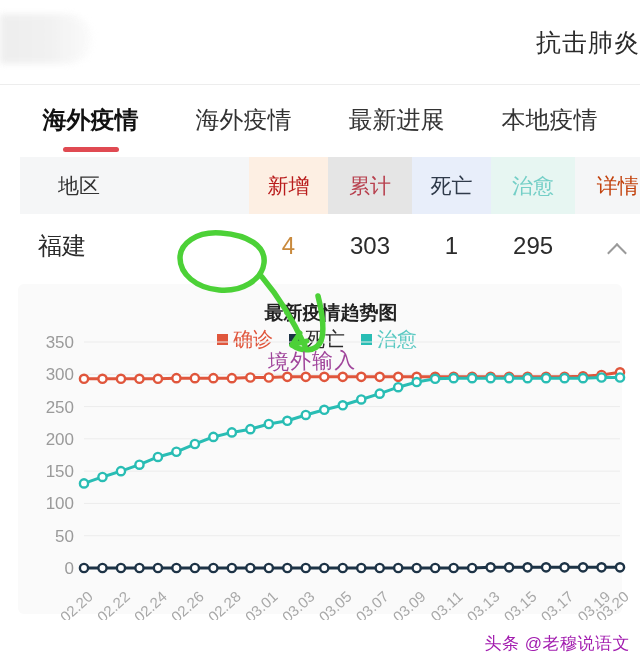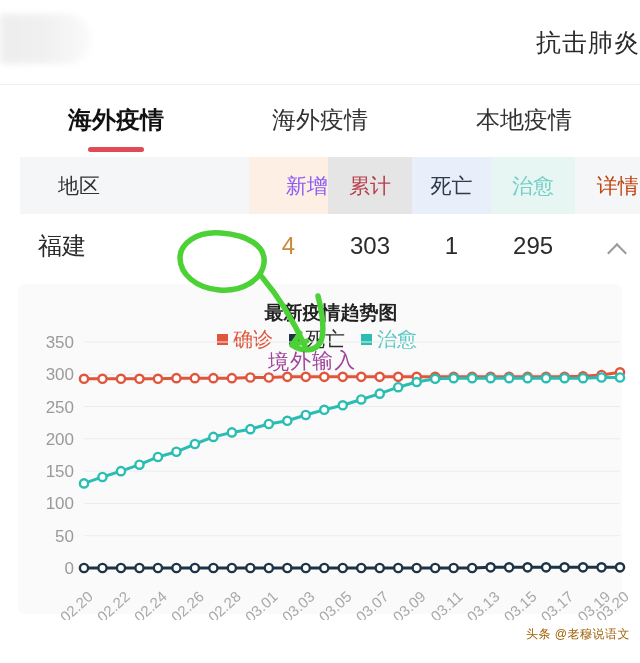--- a/index.html
+++ b/index.html
@@ -91,21 +91,21 @@
     padding: 0;
   }
   .thead-row th {
     height: 57px;
     font-size: 21px;
     background: #f5f6f7;
     color: #333;
     vertical-align: middle;
   }
   .thead-row th.col-region { text-align: left; padding-left: 38px; background:#f5f6f7;}
-  .thead-row th.col-new     { background: #fdefe3; color: #8b5cf6; text-align: right; }
+  .thead-row th.col-new     { background: #fdefe3; color: #b91c1c; }
   .thead-row th.col-total   { background: #e5e5e5; color: #b8414f; }
   .thead-row th.col-death   { background: #e8eefa; color: #2f3a4a; }
   .thead-row th.col-cured   { background: #e7f6f2; color: #74cfc7; }
   .thead-row th.col-detail  { background: #f5f6f7; color: #c2410c; }
 
   .tbody-row td {
     height: 64px;
     font-size: 24px;
     color: #2b2b2b;
     vertical-align: middle;
@@ -192,41 +192,44 @@
     color: #a0459b;
     font-family: "DejaVu Sans", sans-serif;
     letter-spacing: 1px;
     transform: rotate(-1.5deg);
   }
 
   
   .watermark {
     position: absolute;
     right: 10px;
-    bottom: 20px;
-    font-size: 12px;
-    color: #a16207;
+    bottom: 8px;
+    font-size: 17px;
+    color: #a21caf;
     letter-spacing: .5px;
   }
 </style>
 </head>
 <body>
 
 <div class="topbar">
   <div class="topbar-blob"></div>
   <div class="app-title">抗击肺炎</div>
 </div>
 
 <div class="tabbar">
   <div class="tab active">
     <span>海外疫情</span>
     <span class="underline"></span>
   </div>
   <div class="tab">
     <span>海外疫情</span>
+  </div>
+  <div class="tab">
+    <span>最新进展</span>
   </div>
   <div class="tab">
     <span>本地疫情</span>
   </div>
 </div>
 
 <table class="table">
   <thead>
     <tr class="thead-row">
       <th class="col-region" style="width:32%">地区</th>

